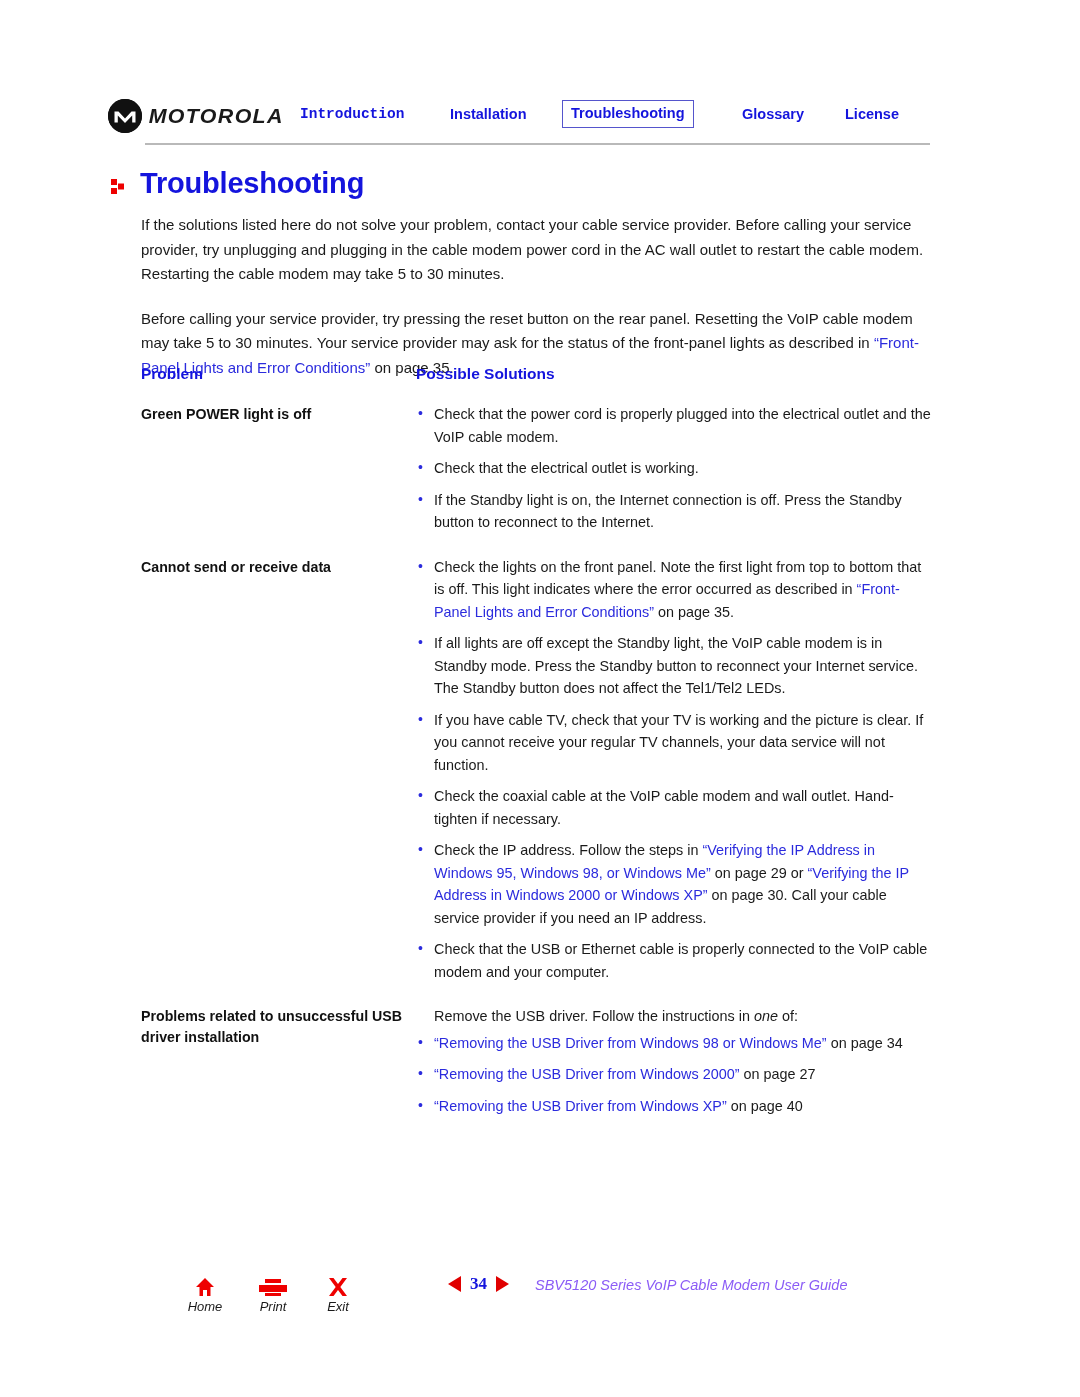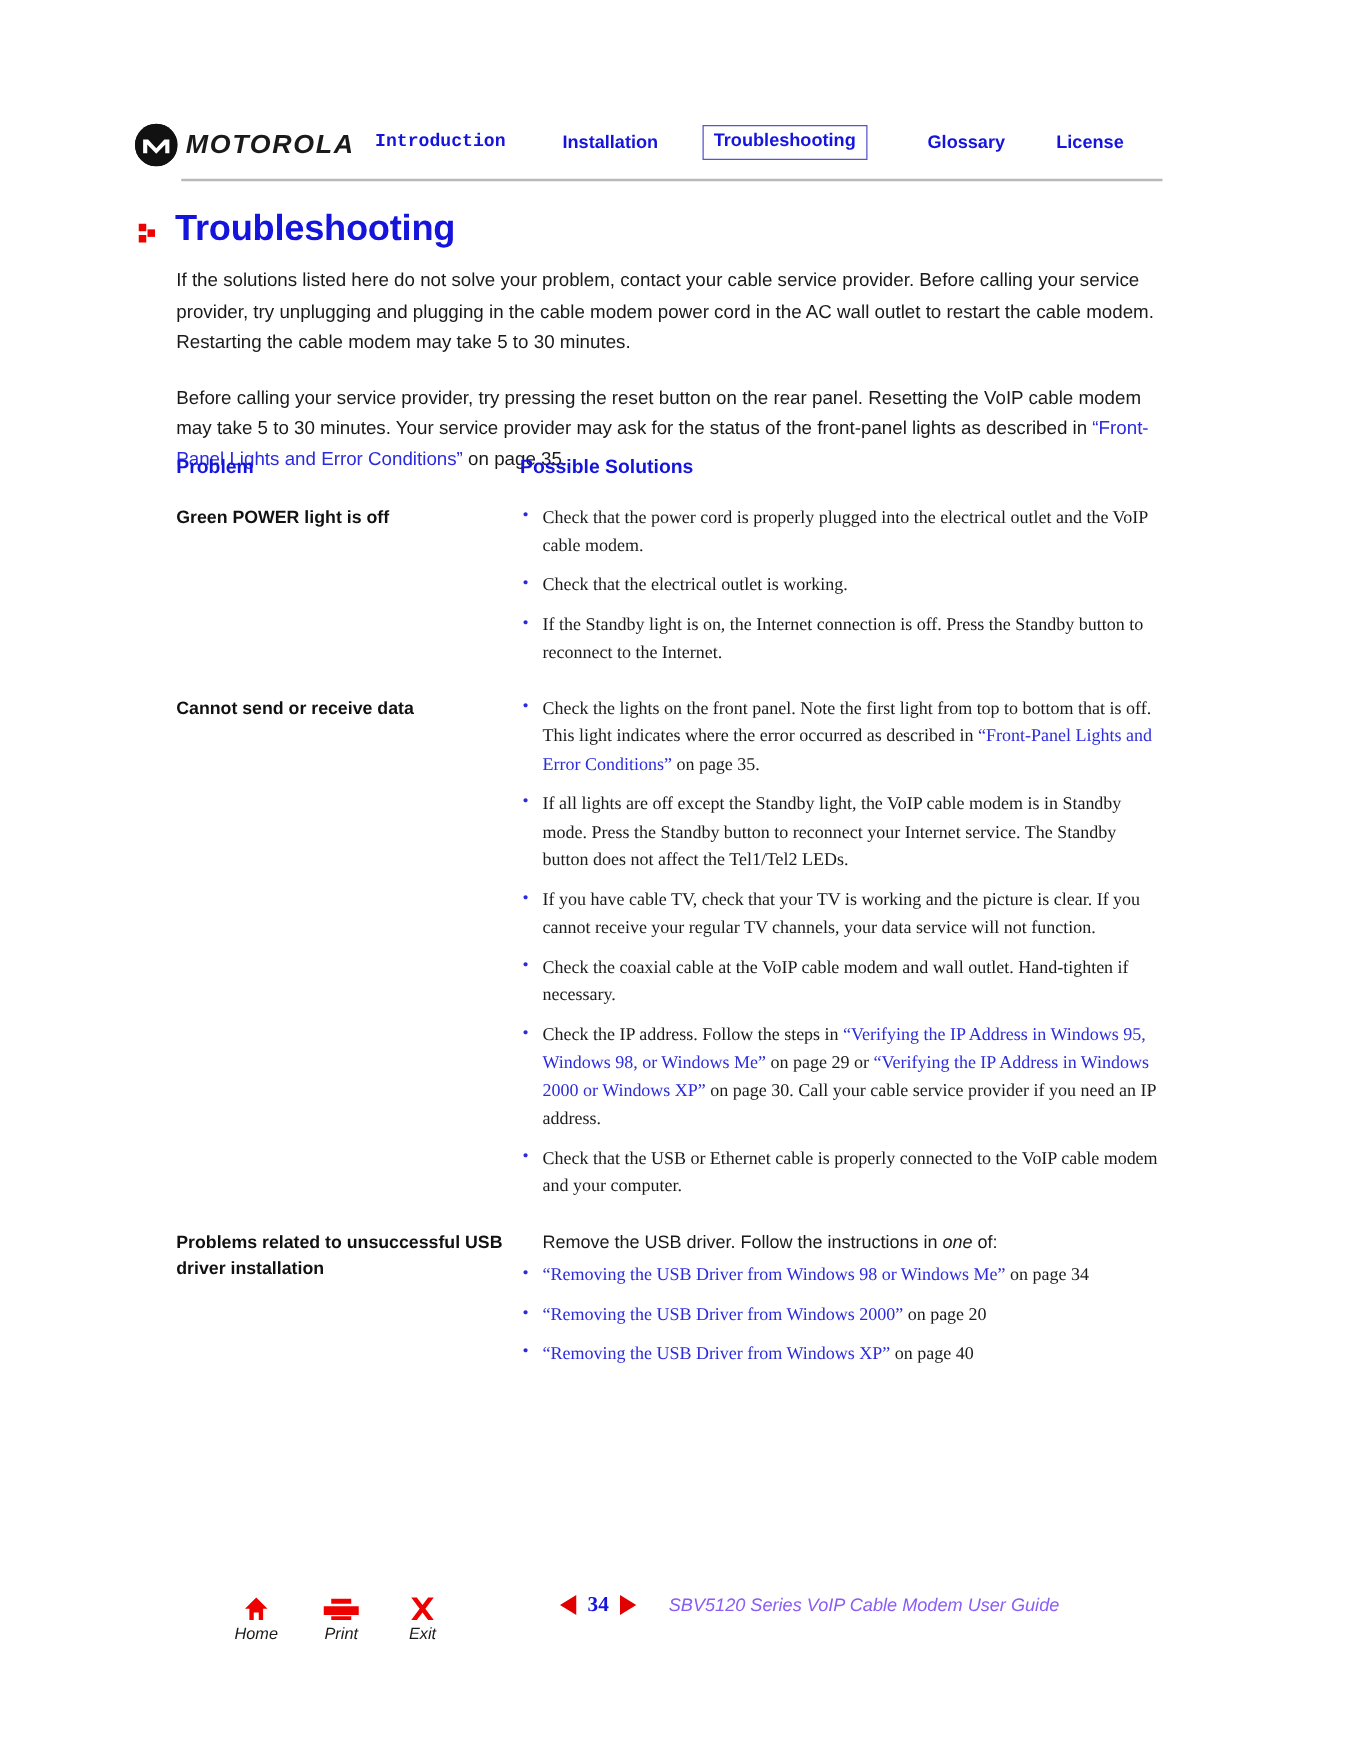--- a/index.html
+++ b/index.html
@@ -172,21 +172,20 @@
   }
   ul.sol {
     list-style: none;
     margin: 0;
     padding: 0;
   }
   ul.sol > li {
     position: relative;
     padding-left: 18px;
     margin-bottom: 9px;
-    font-family: Liberation Serif, serif;
   }
   ul.sol > li:last-child { margin-bottom: 0; }
   ul.sol > li::before {
     content: "•";
     position: absolute;
     left: 2px;
     top: -1px;
     color: #2b2bdd;
     font-size: 14px;
     line-height: 22.5px;
@@ -324,21 +323,21 @@
         </ul>
       </div>
     </div>
 
     <div class="trow">
       <div class="cell-problem">Problems related to unsuccessful USB driver installation</div>
       <div class="cell-solutions">
         <div class="lead-line"><span>Remove the USB driver. Follow the instructions in </span><span class="ital">one</span><span> of:</span></div>
         <ul class="sol">
           <li><span class="xref">“Removing the USB Driver from Windows 98 or Windows Me”</span><span> on page 34</span></li>
-          <li><span class="xref">“Removing the USB Driver from Windows 2000”</span><span> on page 20</span></li>
+          <li><span class="xref">“Removing the USB Driver from Windows 2000”</span><span> on page 27</span></li>
           <li><span class="xref">“Removing the USB Driver from Windows XP”</span><span> on page 40</span></li>
         </ul>
       </div>
     </div>
   </div>
 
   <div class="footer">
 
     <div class="foot-btn" style="left:175px; top:10px;">
       <div class="foot-icon">

